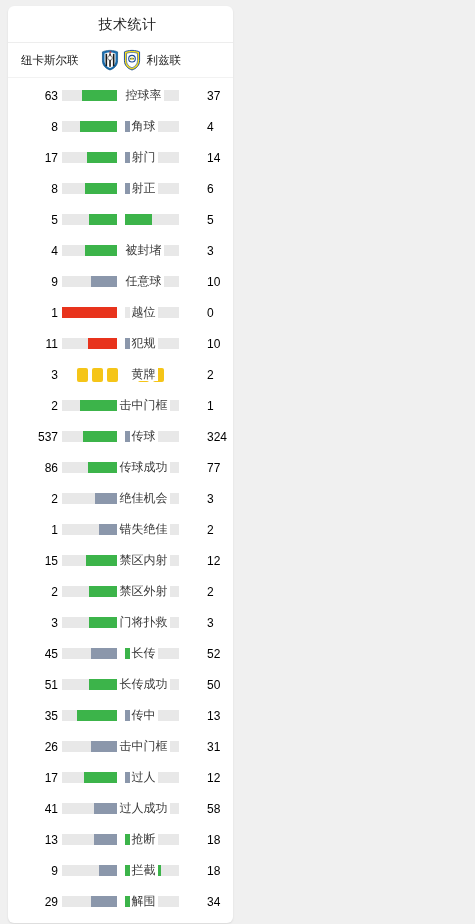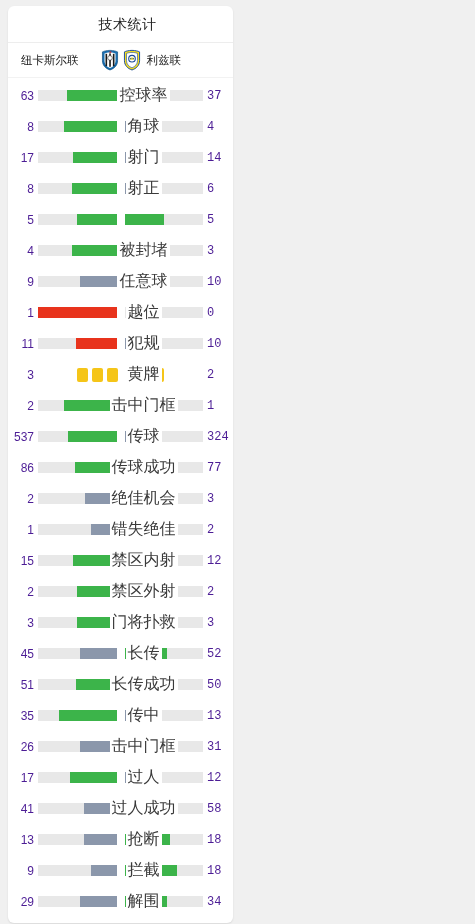--- a/index.html
+++ b/index.html
@@ -38,24 +38,25 @@
   .crest{width:22px;height:22px;flex:0 0 22px;}
 
   .rows{padding:2px 0 6px 0;}
   .row{
     height:31px;
     display:flex;align-items:center;
     position:relative;
   }
   .num{
     width:26px;flex:0 0 26px;
-    font-size:12px;color:#4c1d95;
+    font-size:12px;color:#000000;
     text-align:right;
-  }
-  .num.right{text-align:left;font-family:Liberation Mono, monospace;}
+    margin-left:24px;
+  }
+  .num.right{text-align:left;}
   .track{
     position:relative;
     height:11px;
     margin:0 4px;
     background:#e8e8e8;
     flex:1 1 auto;
     overflow:hidden;
   }
   .fill{
     position:absolute;top:0;bottom:0;
@@ -63,21 +64,21 @@
   }
   .track.left .fill{right:0;}
   .track.right .fill{left:0;}
   .fill.gray{background:#8b97ab;}
   .fill.red{background:#e8331c;}
 
   .label{
     position:absolute;
     left:0;right:0;
     text-align:center;
-    font-size:16px;color:#3a3a3a;
+    font-size:12px;color:#3a3a3a;
     white-space:nowrap;
     pointer-events:none;
     z-index:3;
     margin-left:46px;
   }
   .label span{
     background:#ffffff;
     padding:0 2px;
   }
 

